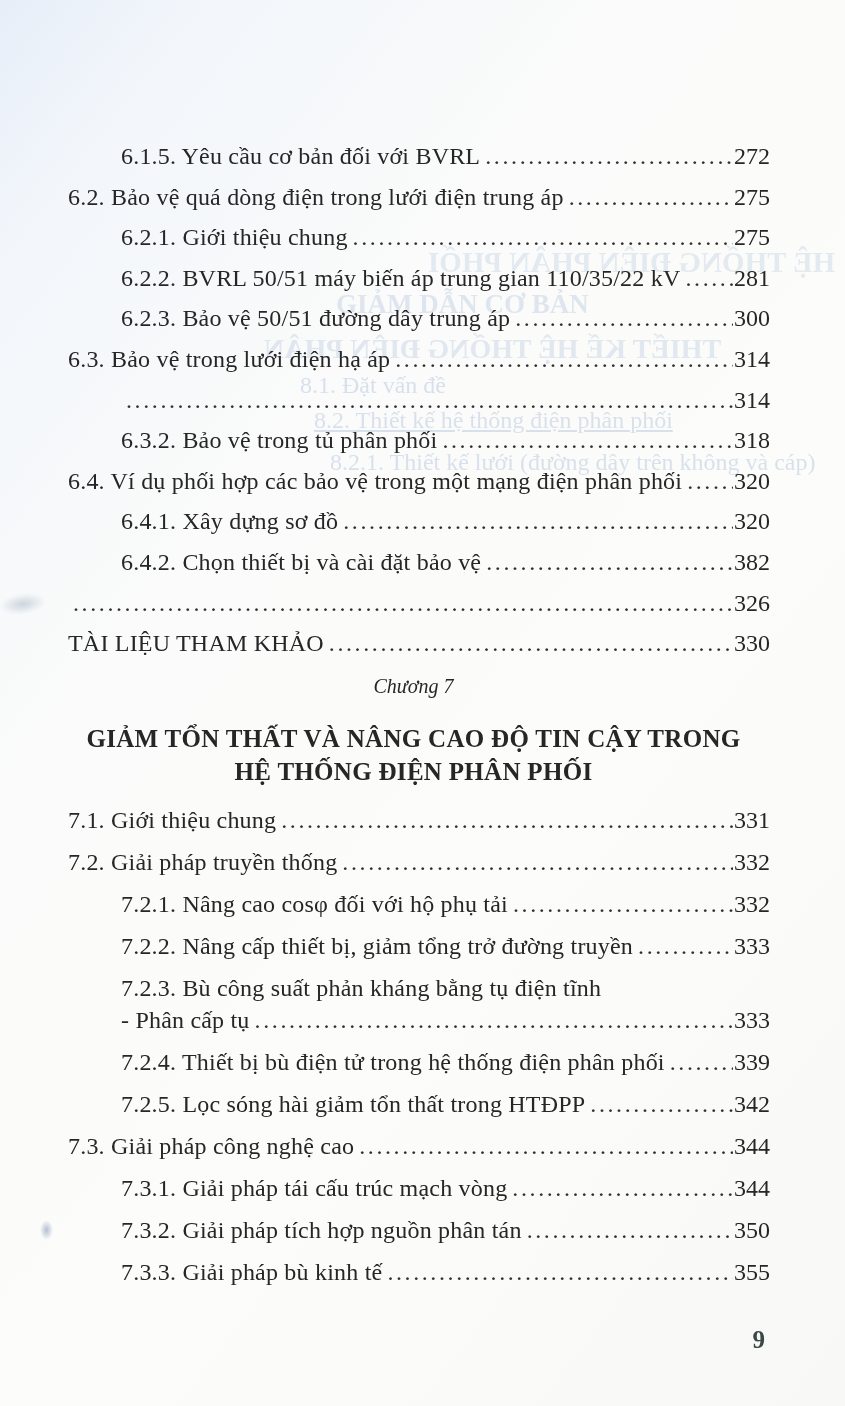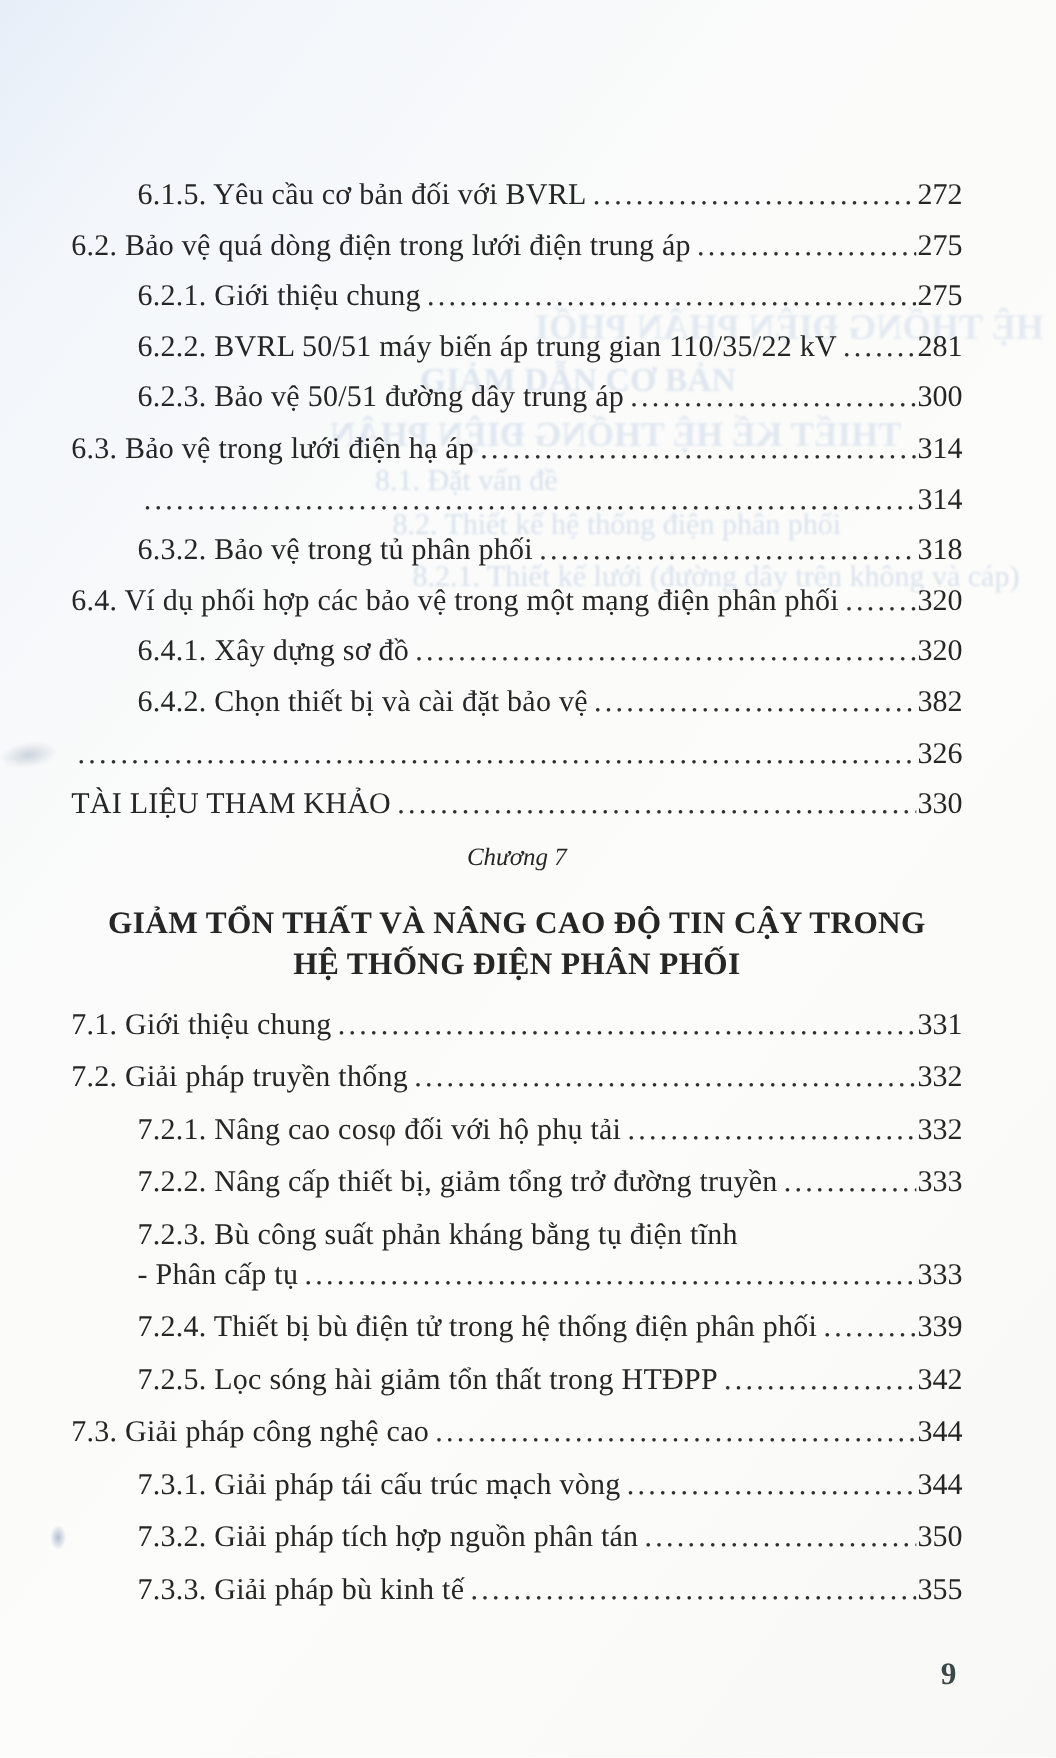--- a/index.html
+++ b/index.html
@@ -15,20 +15,21 @@
     position:absolute;inset:0;
     padding:136px 75px 0 57px;
     box-sizing:border-box;
   }
   
   .toc{list-style:none;margin:0;padding:0;}
   .toc-row{
     display:flex;align-items:baseline;
     white-space:nowrap;
     font-size:24px;
+    margin-left:11px;
   }
   .toc6 .toc-row{height:40.6px;line-height:40.6px;}
   .toc7 .toc-row{height:42px;line-height:42px;}
   .lvl2{padding-left:53px;}
   .cont{margin-top:-10px;}
   .toc-text{flex:0 0 auto;letter-spacing:.2px;}
   .leader{
     flex:1 1 auto;min-width:8px;
     overflow:hidden;text-align:right;
     padding-left:5px;margin-right:1px;
@@ -59,21 +60,21 @@
   .ghost-layer{position:absolute;inset:0;pointer-events:none;}
   .ghost{
     position:absolute;white-space:nowrap;
     color:#89a4cc;filter:blur(.7px);
     font-family:"Liberation Serif","DejaVu Serif",serif;
   }
   .g0{top:246px;left:428px;font-size:29px;font-weight:bold;opacity:.20;transform:scaleX(-1);}
   .g1{top:289px;left:336px;font-size:27px;font-weight:bold;opacity:.24;}
   .g2{top:333px;left:264px;font-size:28px;font-weight:bold;opacity:.22;transform:scaleX(-1);}
   .g3{top:372px;left:300px;font-size:24px;opacity:.30;}
-  .g4{top:407px;left:314px;font-size:24px;opacity:.30;}
+  .g4{top:407px;left:314px;font-size:24px;opacity:.30;text-decoration:underline;}
   .g5{top:449px;left:330px;font-size:24px;opacity:.30;}
   .smudge{
     position:absolute;top:594px;left:0;width:46px;height:20px;
     background:radial-gradient(closest-side,rgba(150,165,185,.45),rgba(150,165,185,0));
     transform:rotate(-8deg);filter:blur(1px);
   }
   .speck{
     position:absolute;top:1220px;left:40px;width:13px;height:20px;
     background:radial-gradient(closest-side,rgba(120,140,175,.55),rgba(120,140,175,0));
     filter:blur(.5px);

